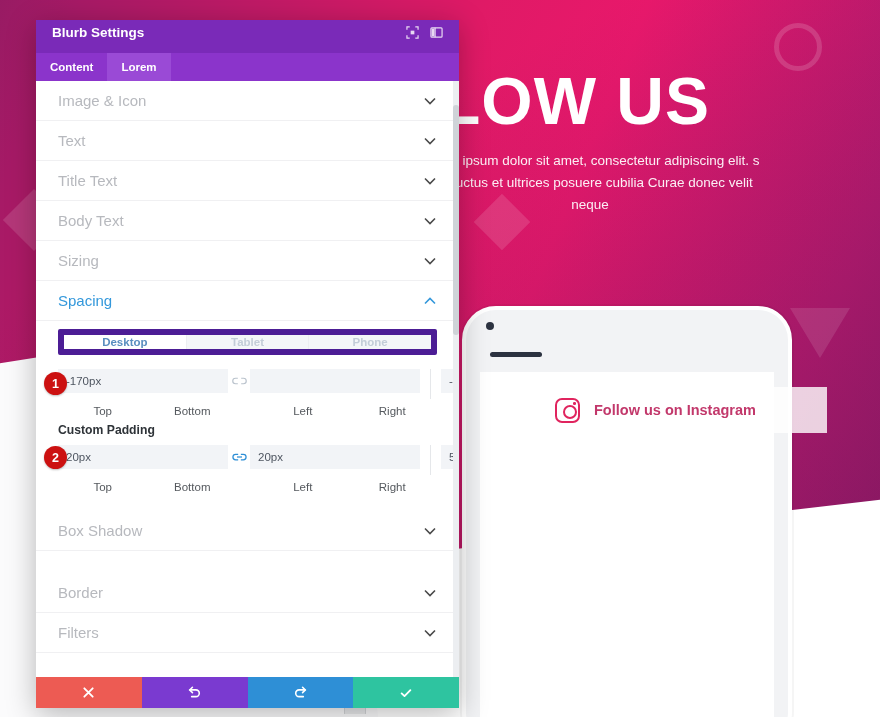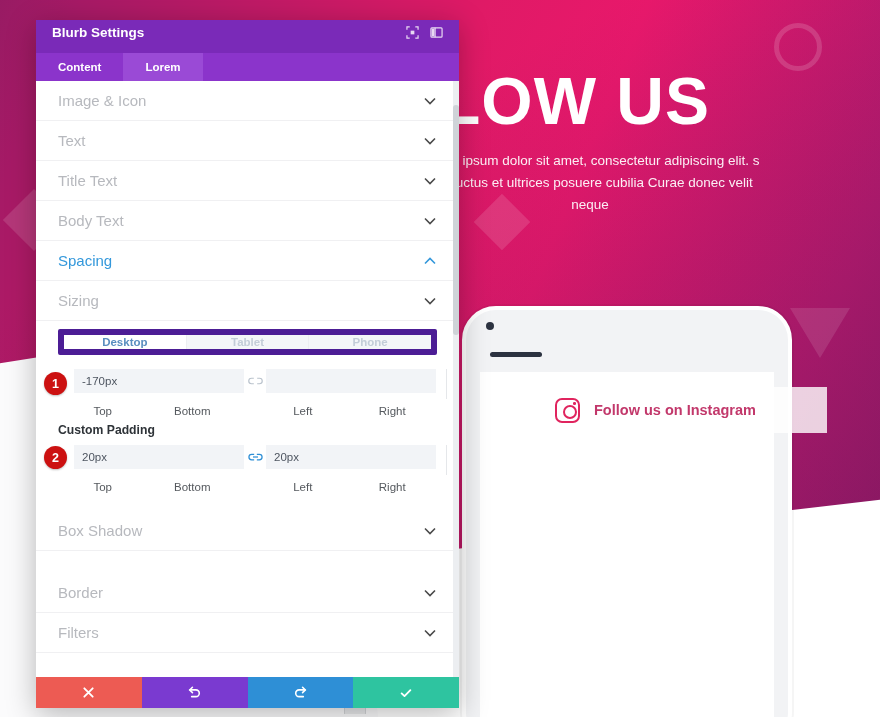--- a/index.html
+++ b/index.html
@@ -192,21 +192,21 @@
     opacity: .82;
     margin-left: 2px;
   }
   .modal-tabs {
     height: 28px;
     background: #8b34cb;
     display: flex;
     flex: 0 0 auto;
   }
   .modal-tab {
-    padding: 0 22px;
+    padding: 0 14px;
     height: 28px;
     display: flex; align-items: center;
     color: #ffffff;
     font-size: 11.5px;
     font-weight: bold;
   }
   .modal-tab.active { background: #9a4ad6; }
 
   .modal-body {
     flex: 1 1 auto;
@@ -274,21 +274,20 @@
 
   .spacing-grid {
     display: flex;
     align-items: flex-start;
     margin-bottom: 6px;
   }
   .spacing-half {
     flex: 1;
     display: flex;
     align-items: center;
-    margin-left: 16px;
   }
   .spacing-div {
     width: 1px;
     height: 30px;
     background: #e5e7ea;
     margin: 0 10px;
     flex: 0 0 auto;
   }
   .sp-input {
     flex: 1;
@@ -479,34 +478,34 @@
 
       <div class="acc-row">
         <span class="acc-label">Body Text</span>
         <span class="chev">
           <svg width="12" height="8" viewBox="0 0 12 8" fill="none" stroke="currentColor" stroke-width="1.6">
               <path d="M1 1.5 6 6.5 11 1.5"></path>
             </svg>
         </span>
       </div>
 
+      <div class="acc-row">
+        <span class="acc-label">Sizing</span>
+        <span class="chev">
+          <svg width="12" height="8" viewBox="0 0 12 8" fill="none" stroke="currentColor" stroke-width="1.6">
+              <path d="M1 1.5 6 6.5 11 1.5"></path>
+            </svg>
+        </span>
+      </div>
+
       <div class="acc-row open">
         <span class="acc-label">Spacing</span>
         <span class="chev">
           <svg width="12" height="8" viewBox="0 0 12 8" fill="none" stroke="currentColor" stroke-width="1.6">
               <path d="M1 6.5 6 1.5 11 6.5"></path>
-            </svg>
-        </span>
-      </div>
-
-      <div class="acc-row">
-        <span class="acc-label">Sizing</span>
-        <span class="chev">
-          <svg width="12" height="8" viewBox="0 0 12 8" fill="none" stroke="currentColor" stroke-width="1.6">
-              <path d="M1 1.5 6 6.5 11 1.5"></path>
             </svg>
         </span>
       </div>
 
       <div class="acc-panel">
 
 
         <div class="device-tabs">
           <div class="device-tab active">Desktop</div>
           <div class="device-tab">Tablet</div>

